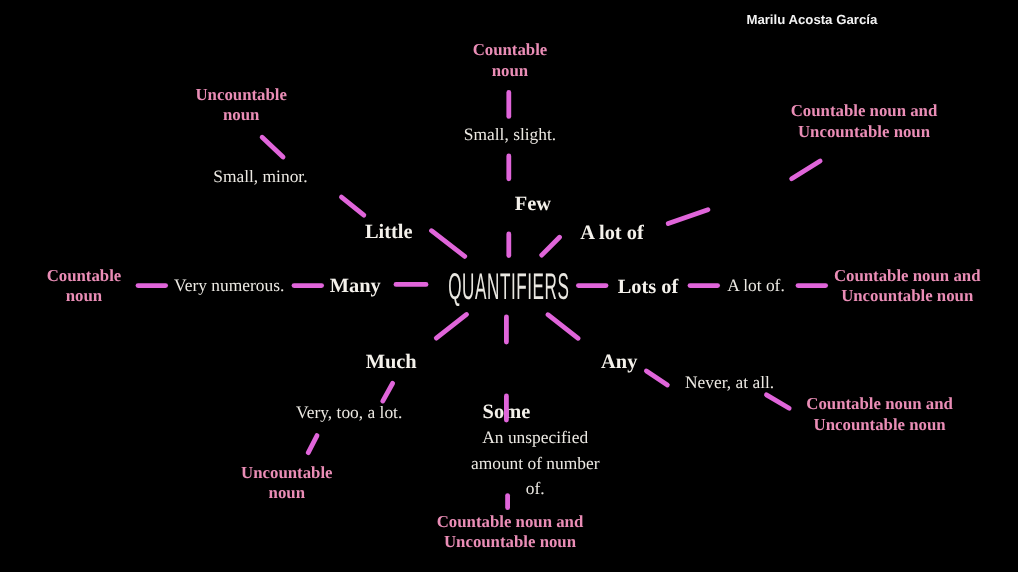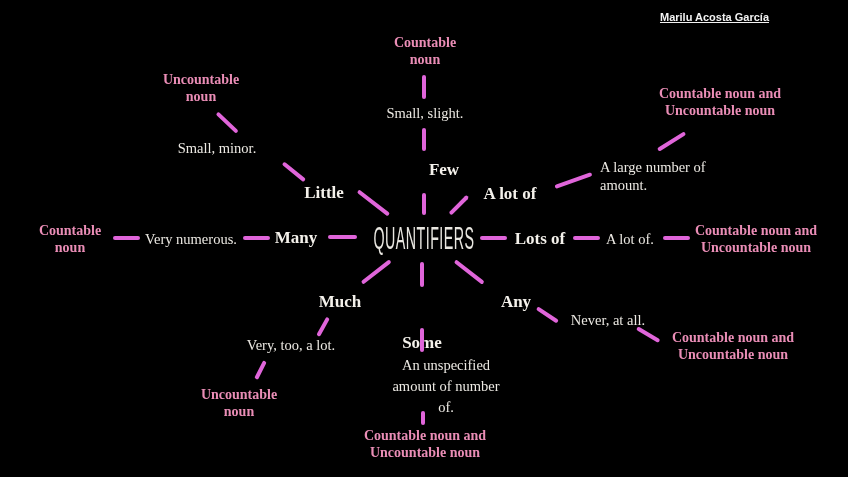--- a/index.html
+++ b/index.html
@@ -3,23 +3,23 @@
 <meta charset="utf-8">
 <style>
   html,body { margin:0; padding:0; background:#000; }
   .canvas {
     position:relative; width:848px; height:477px; overflow:hidden;
     background:var(--background,#000);
     font-family:"Liberation Serif", serif;
   }
   .author {
     position:absolute; left:622px; top:10px; width:185px;
-    text-align:center; color:#f2f2f2;
+    color:#f2f2f2;
     font-family:"Liberation Sans", sans-serif;
-    font-size:11px; font-weight:bold; line-height:1.4;text-decoration:underline;
+    font-size:11px; font-weight:bold; line-height:1.4;
   }
   .title {
     position:absolute; left:424px; top:239px;
     transform:translate(-50%,-50%) scaleX(0.46);
     color:#e9e7e1; font-family:"Liberation Sans", sans-serif;
     font-size:31px; font-weight:400; letter-spacing:1px; white-space:nowrap;
   }
   .node {
     position:absolute; transform:translate(-50%,-50%);
     color:#f4f1eb; font-weight:bold; font-size:17px; white-space:nowrap;
@@ -57,38 +57,37 @@
   <div class="noun" style="left:425px; top:51px; width:80px;">Countable noun</div>
 
   <div class="node" style="left:324px; top:193px;">Little</div>
   <div class="desc" style="left:217px; top:148px;">Small, minor.</div>
   <div class="noun" style="left:201px; top:88px; width:95px;">Uncountable noun</div>
 
   <div class="node" style="left:296px; top:238px;">Many</div>
   <div class="desc" style="left:191px; top:239px;">Very numerous.</div>
   <div class="noun" style="left:70px; top:239px; width:80px;">Countable noun</div>
 
-  <div class="node" style="left:340px; top:302px;">Much</div>
+  <div class="node" style="left:326px; top:302px;">Much</div>
   <div class="desc" style="left:291px; top:345px;">Very, too, a lot.</div>
   <div class="noun" style="left:239px; top:403px; width:95px;">Uncountable noun</div>
 
   <div class="node" style="left:422px; top:311px;margin-top:32px;">Some</div>
   <div class="desc wrap" style="left:422px; top:387px; width:122px;margin-left:24px;">An unspecified amount of number of.</div>
   <div class="noun" style="left:425px; top:444px; width:155px;">Countable noun and Uncountable noun</div>
 
   <div class="node" style="left:516px; top:302px;">Any</div>
   <div class="desc" style="left:608px; top:320px;">Never, at all.</div>
   <div class="noun" style="left:733px; top:346px; width:155px;">Countable noun and Uncountable noun</div>
 
   <div class="node" style="left:540px; top:239px;">Lots of</div>
   <div class="desc" style="left:630px; top:239px;">A lot of.</div>
   <div class="noun" style="left:756px; top:239px; width:155px;">Countable noun and Uncountable noun</div>
 
   <div class="node" style="left:510px; top:194px;">A lot of</div>
-  <div class="desc leftblock" style="left:600px; top:158px; width:112px;">A large number of amount.</div>
   <div class="noun" style="left:720px; top:102px; width:155px;">Countable noun and Uncountable noun</div>
 
   <div class="ln" style="left:424px; top:191px; width:22px; transform:rotate(90deg);"></div>
   <div class="ln" style="left:358px; top:189px; width:39px; transform:rotate(37.7deg);"></div>
   <div class="ln" style="left:450px; top:212px; width:25px; transform:rotate(-45deg);"></div>
   <div class="ln" style="left:328px; top:235px; width:29px;"></div>
   <div class="ln" style="left:480px; top:236px; width:27px;"></div>
   <div class="ln" style="left:362px; top:281px; width:36px; transform:rotate(-38deg);"></div>
   <div class="ln" style="left:422px; top:260px; width:25px; transform:rotate(90deg);"></div>
   <div class="ln" style="left:455px; top:259px; width:36px; transform:rotate(38deg);"></div>

